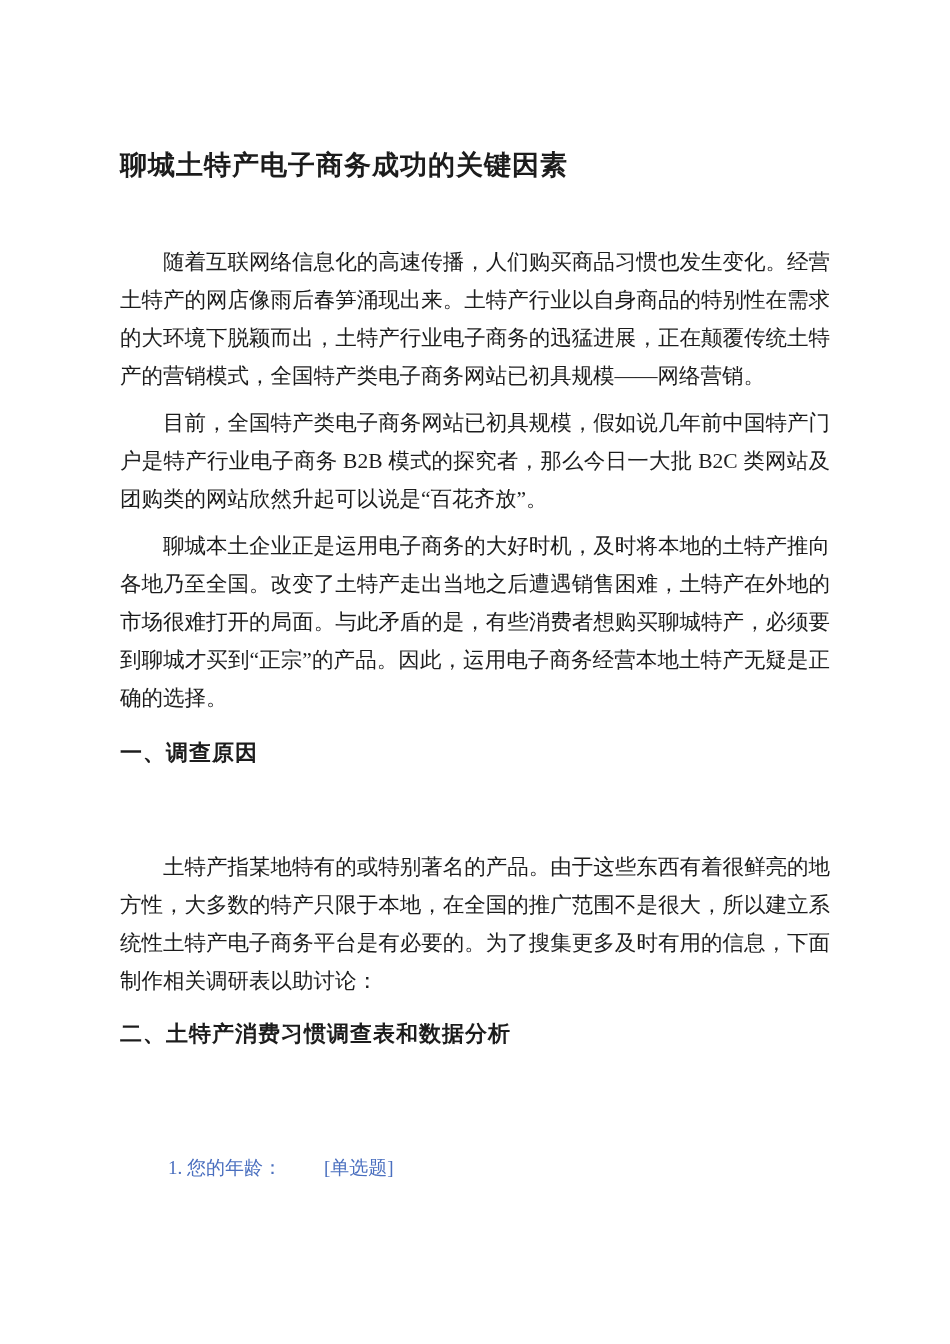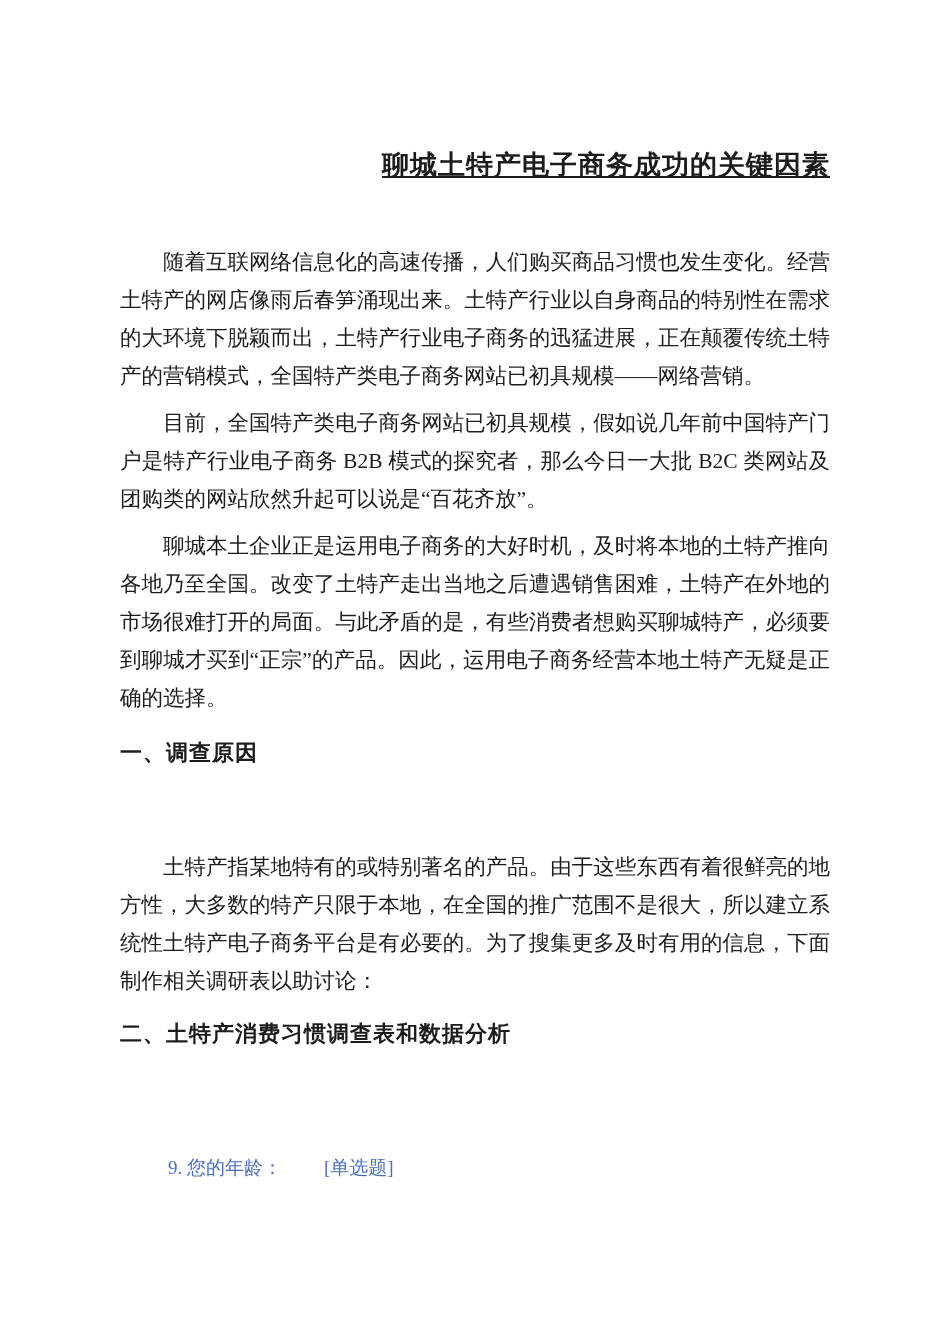--- a/index.html
+++ b/index.html
@@ -15,25 +15,24 @@
     background: #ffffff;
     box-sizing: border-box;
     padding: 145px 120px 0 120px;
     font-family: "Liberation Serif", "DejaVu Serif", serif;
     color: #1c1c1c;
     overflow: hidden;
   }
   .doc-title {
     font-size: 27px;
     font-weight: bold;
-    text-align: right;
+    text-align: left;
     letter-spacing: 1px;
     margin: 0 0 58px 0;
     line-height: 40px;
-    text-decoration: underline;
   }
   .body-para {
     font-size: 21.5px;
     line-height: 38px;
     text-align: justify;
     text-justify: inter-character;
     text-indent: 2em;
     margin: 0 0 9px 0;
     word-break: break-all;
   }
@@ -82,16 +81,16 @@
   <p class="body-para">聊城本土企业正是运用电子商务的大好时机，及时将本地的土特产推向各地乃至全国。改变了土特产走出当地之后遭遇销售困难，土特产在外地的市场很难打开的局面。与此矛盾的是，有些消费者想购买聊城特产，必须要到聊城才买到“正宗”的产品。因此，运用电子商务经营本地土特产无疑是正确的选择。</p>
 
 
   <h2 class="section-heading h-one">一、调查原因</h2>
 
   <p class="body-para">土特产指某地特有的或特别著名的产品。由于这些东西有着很鲜亮的地方性，大多数的特产只限于本地，在全国的推广范围不是很大，所以建立系统性土特产电子商务平台是有必要的。为了搜集更多及时有用的信息，下面制作相关调研表以助讨论：</p>
 
   <h2 class="section-heading h-two">二、土特产消费习惯调查表和数据分析</h2>
 
   <div class="question-line" style="color: rgb(74, 111, 191);">
-    <span class="q-label">9. 您的年龄：</span><span class="q-type">[单选题]</span>
+    <span class="q-label">1. 您的年龄：</span><span class="q-type">[单选题]</span>
   </div>
 
 </div>
 
 </body></html>

